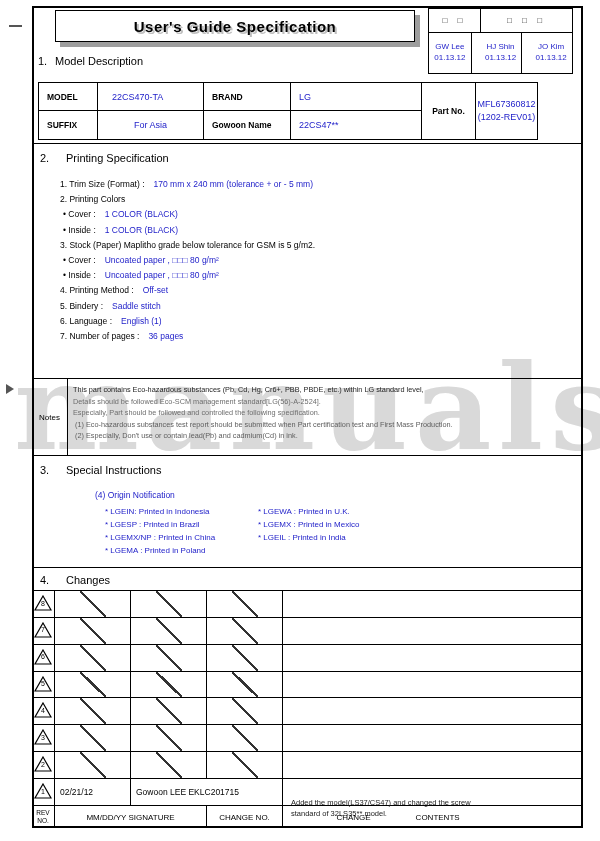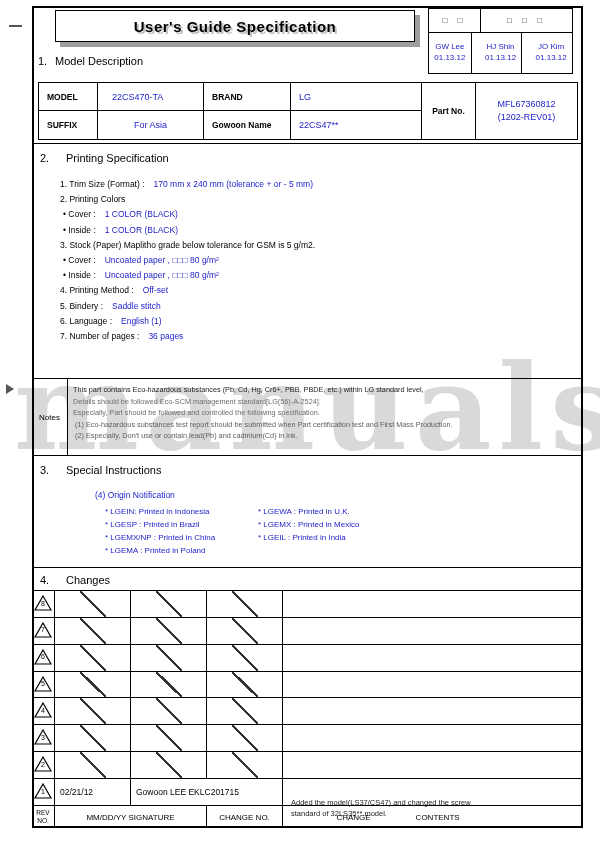--- a/index.html
+++ b/index.html
@@ -33,21 +33,21 @@
   .appr-bottom { display:flex; flex:1;gap:8px; }
   .appr-signer { flex:1; display:flex; flex-direction:column; align-items:center; justify-content:center;
     font-size:8px; line-height:1.35; color:#1c1cc8; border-right:1px solid #000; text-align:center; }
   .appr-signer:last-child { border-right:none; }
 
   .heading { display:flex; font-size:11px; }
   .h-num { width:26px; flex:none; }
   .s1-heading { left:38px; top:55px; }
   .s1-heading .h-num { width:17px; }
 
-  .model-table { left:38px; top:82px; width:540px; height:58px; border:1.5px solid #000; background:#fff;
+  .model-table { left:38px; top:82px; width:500px; height:58px; border:1.5px solid #000; background:#fff;
     display:grid; grid-template-columns:59px 106px 87px 131px 54px 1fr; grid-template-rows:1fr 1fr; }
   .mt-cell { display:flex; align-items:center; padding-left:8px; font-size:8.5px;
     border-right:1px solid #000; border-bottom:1px solid #000; overflow:hidden; }
   .mt-label { font-weight:bold; }
   .mt-val { color:#1c1cc8; font-size:9px; }
   .no-b { border-bottom:none; }
   .no-r { border-right:none; }
   .pad14 { padding-left:14px; }
   .cen { justify-content:center; padding-left:0; text-align:center; }
   .mt-part-val { flex-direction:column; line-height:1.45; }

